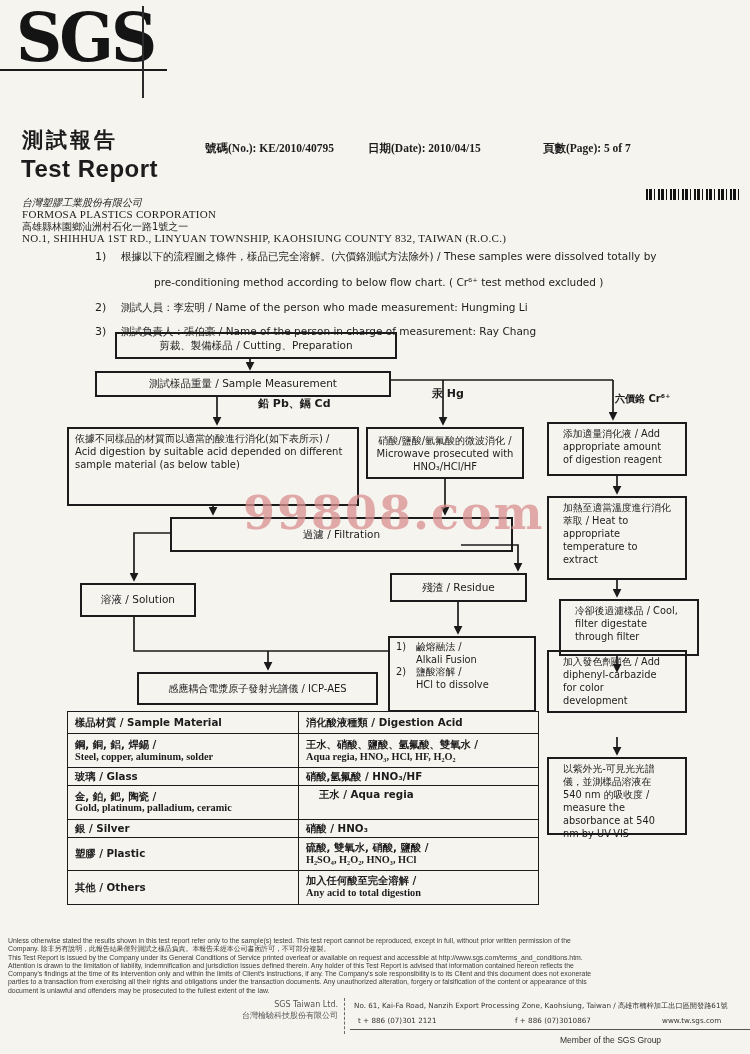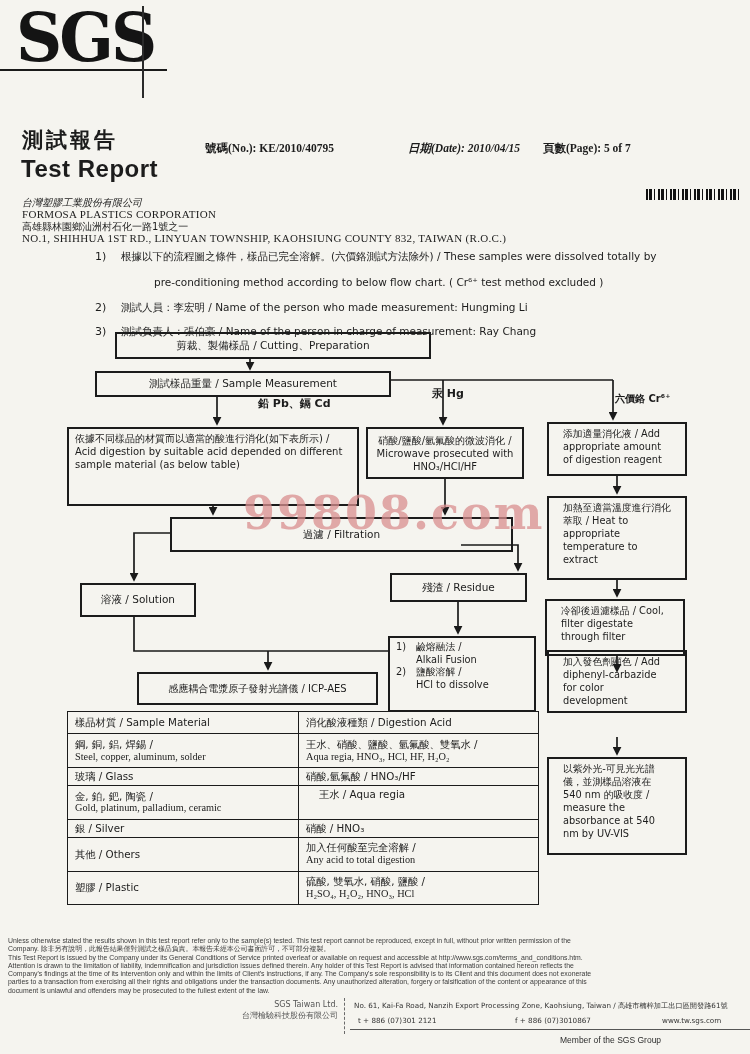--- a/index.html
+++ b/index.html
@@ -29,21 +29,21 @@
   .box { position:absolute; border:2px solid #1b1b1b; padding:3px 6px; font-size:10.5px; line-height:1.3; background:rgba(245,244,239,0.0); }
   .boxc { display:flex; align-items:center; justify-content:center; text-align:center; }
   .boxl { text-align:left; }
   .rbox { font-size:9.8px; line-height:1.32; padding:4px 14px; }
   .flabel { position:absolute; font-size:11px; font-weight:bold; white-space:nowrap; }
   .alk-row { display:flex; gap:6px; }
   .alk-num { width:14px; flex:none; }
   
   .dtable { position:absolute; left:67px; top:711px; width:472px; border-collapse:collapse;
             font-size:10.3px; line-height:1.25; table-layout:fixed; }
-  .dtable th, .dtable td { border:1.8px solid #1b1b1b; padding:2px 7px; vertical-align:middle; text-align:left; font-weight:normal; }
+  .dtable th, .dtable td { border:1.8px solid #1b1b1b; padding:2px 7px; vertical-align:middle; text-align:left; font-weight:bold; }
   .dtable .en { font-family:"Liberation Serif", serif; }
   .dtable col.c1 { width:231px; }
   
   .wm { left:243px; top:486px; font-family:"DejaVu Serif", serif; font-weight:bold;
         font-size:46px; letter-spacing:2px; color:#d98f8f; opacity:0.75; z-index:6; pointer-events:none; }
   
   .legal { left:8px; top:937px; width:736px; font-size:6.9px; line-height:1.2; color:#3b3b3b;
            font-family:"Liberation Sans", sans-serif; }
   .legal span { display:block; white-space:nowrap; overflow:hidden; }
   .f-name { left:180px; top:1000px; width:158px; text-align:right; font-size:8px; color:#555; line-height:1.35; }
@@ -61,21 +61,21 @@
 
 <div class="page">
 
   <div class="abs logo">SGS</div>
   <div class="abs crop-h"></div>
   <div class="abs crop-v"></div>
 
   <div class="abs title-zh nowrap">測試報告</div>
   <div class="abs title-en nowrap">Test Report</div>
   <div class="abs meta nowrap" style="left:205px;">號碼(No.): KE/2010/40795</div>
-  <div class="abs meta nowrap" style="left:408px;font-style:italic;">日期(Date): 2010/04/15</div>
+  <div class="abs meta nowrap" style="left:368px;">日期(Date): 2010/04/15</div>
   <div class="abs meta nowrap" style="left:543px;">頁數(Page): 5 of 7</div>
   <div class="abs barcode"></div>
 
   <div class="abs co nowrap" style="top:196px;font-style:italic;">台灣塑膠工業股份有限公司</div>
   <div class="abs co co-serif nowrap" style="top:208px;">FORMOSA PLASTICS CORPORATION</div>
   <div class="abs co nowrap" style="top:220px;">高雄縣林園鄉汕洲村石化一路1號之一</div>
   <div class="abs co co-serif nowrap" style="top:232px; font-size:11px;">NO.1, SHIHHUA 1ST RD., LINYUAN TOWNSHIP, KAOHSIUNG COUNTY 832, TAIWAN (R.O.C.)</div>
 
   <div class="abs note-num" style="top:250px;">1)</div>
   <div class="abs note-txt nowrap" style="top:250px;">根據以下的流程圖之條件，樣品已完全溶解。(六價鉻測試方法除外) / These samples were dissolved totally by</div>
@@ -108,21 +108,21 @@
       <path d="M617,580 L617,596" marker-end="url(#arrow)"></path>
       <path d="M617,656 L617,671" marker-end="url(#arrow)"></path>
       <path d="M617,737 L617,754" marker-end="url(#arrow)"></path>
     </g>
   </svg>
 
   <div class="flabel" style="left:258px; top:396px;">鉛 Pb、鎘 Cd</div>
   <div class="flabel" style="left:432px; top:386px;">汞 Hg</div>
   <div class="flabel" style="left:615px; top:392px; font-size:10px;">六價鉻 Cr⁶⁺</div>
 
-  <div class="box boxc" style="left:115px; top:332px; width:316px; height:27px;">剪裁、製備樣品 / Cutting、Preparation</div>
+  <div class="box boxc" style="left:115px; top:332px; width:282px; height:27px;">剪裁、製備樣品 / Cutting、Preparation</div>
   <div class="box boxc" style="left:95px; top:371px; width:296px; height:26px;">測試樣品重量 / Sample Measurement</div>
   <div class="box boxl" style="left:67px; top:427px; width:292px; height:79px; font-size:10px;">依據不同樣品的材質而以適當的酸進行消化(如下表所示) / Acid digestion by suitable acid depended on different sample material (as below table)</div>
   <div class="box boxc" style="left:366px; top:427px; width:158px; height:52px; font-size:10px;">硝酸/鹽酸/氫氟酸的微波消化 / Microwave prosecuted with HNO₃/HCl/HF</div>
   <div class="box boxc" style="left:170px; top:517px; width:343px; height:35px;">過濾 / Filtration</div>
   <div class="box boxc" style="left:80px; top:583px; width:116px; height:34px;">溶液 / Solution</div>
   <div class="box boxc" style="left:390px; top:573px; width:137px; height:29px;">殘渣 / Residue</div>
 
   <div class="box boxl" style="left:388px; top:636px; width:148px; height:76px; font-size:9.8px;">
     <div class="alk-row">
       <span class="alk-num">1)</span>
@@ -131,23 +131,23 @@
     <div class="alk-row">
       <span class="alk-num">2)</span>
       <span><span>鹽酸溶解 /</span><br><span>HCl to dissolve</span></span>
     </div>
   </div>
 
   <div class="box boxc" style="left:137px; top:672px; width:241px; height:33px; font-size:10px;">感應耦合電漿原子發射光譜儀 / ICP-AES</div>
 
   <div class="box boxl rbox" style="left:547px; top:422px; width:140px; height:54px;">添加適量消化液 / Add appropriate amount of digestion reagent</div>
   <div class="box boxl rbox" style="left:547px; top:496px; width:140px; height:84px;">加熱至適當溫度進行消化萃取 / Heat to appropriate temperature to extract</div>
-  <div class="box boxl rbox" style="left:545px; top:599px; width:140px; height:57px;">冷卻後過濾樣品 / Cool, filter digestate through filter</div>
+  <div class="box boxl rbox" style="left:559px; top:599px; width:140px; height:57px;">冷卻後過濾樣品 / Cool, filter digestate through filter</div>
   <div class="box boxl rbox" style="left:547px; top:650px; width:140px; height:63px;">加入發色劑顯色 / Add diphenyl-carbazide for color development</div>
-  <div class="box boxl rbox" style="left:547px; top:757px; width:140px; height:98px;">以紫外光-可見光光譜儀，並測樣品溶液在 540 nm 的吸收度 / measure the absorbance at 540 nm by UV-VIS</div>
+  <div class="box boxl rbox" style="left:547px; top:757px; width:140px; height:78px;">以紫外光-可見光光譜儀，並測樣品溶液在 540 nm 的吸收度 / measure the absorbance at 540 nm by UV-VIS</div>
 
   <div class="abs wm nowrap">99808.com</div>
 
   <table class="dtable">
     <colgroup>
         <col class="c1">
         <col>
       </colgroup>
     <tbody>
         <tr style="height:22px;">
@@ -182,36 +182,36 @@
           </td>
     </tr>
     <tr style="height:17px;">
       <td>
             <div>銀 / Silver</div>
           </td>
       <td>
             <div>硝酸 / HNO₃</div>
           </td>
     </tr>
+    <tr style="height:33px;">
+      <td>
+            <div>塑膠 / Plastic</div>
+          </td>
+      <td>
+            <div>硫酸, 雙氧水, 硝酸, 鹽酸 /</div>
+            <div class="en">H₂SO₄, H₂O₂, HNO₃, HCl</div>
+          </td>
+    </tr>
     <tr style="height:34px;">
       <td>
             <div>其他 / Others</div>
           </td>
       <td>
             <div>加入任何酸至完全溶解 /</div>
             <div class="en">Any acid to total digestion</div>
-          </td>
-    </tr>
-    <tr style="height:33px;">
-      <td>
-            <div>塑膠 / Plastic</div>
-          </td>
-      <td>
-            <div>硫酸, 雙氧水, 硝酸, 鹽酸 /</div>
-            <div class="en">H₂SO₄, H₂O₂, HNO₃, HCl</div>
           </td>
     </tr>
   </tbody>
     </table>
 
   <div class="abs legal">
     <span>Unless otherwise stated the results shown in this test report refer only to the sample(s) tested. This test report cannot be reproduced, except in full, without prior written permission of the</span>
     <span>Company. 除非另有說明，此報告結果僅對測試之樣品負責。本報告未經本公司書面許可，不可部分複製。</span>
     <span>This Test Report is issued by the Company under its General Conditions of Service printed overleaf or available on request and accessible at http://www.sgs.com/terms_and_conditions.htm.</span>
     <span>Attention is drawn to the limitation of liability, indemnification and jurisdiction issues defined therein. Any holder of this Test Report is advised that information contained hereon reflects the</span>

